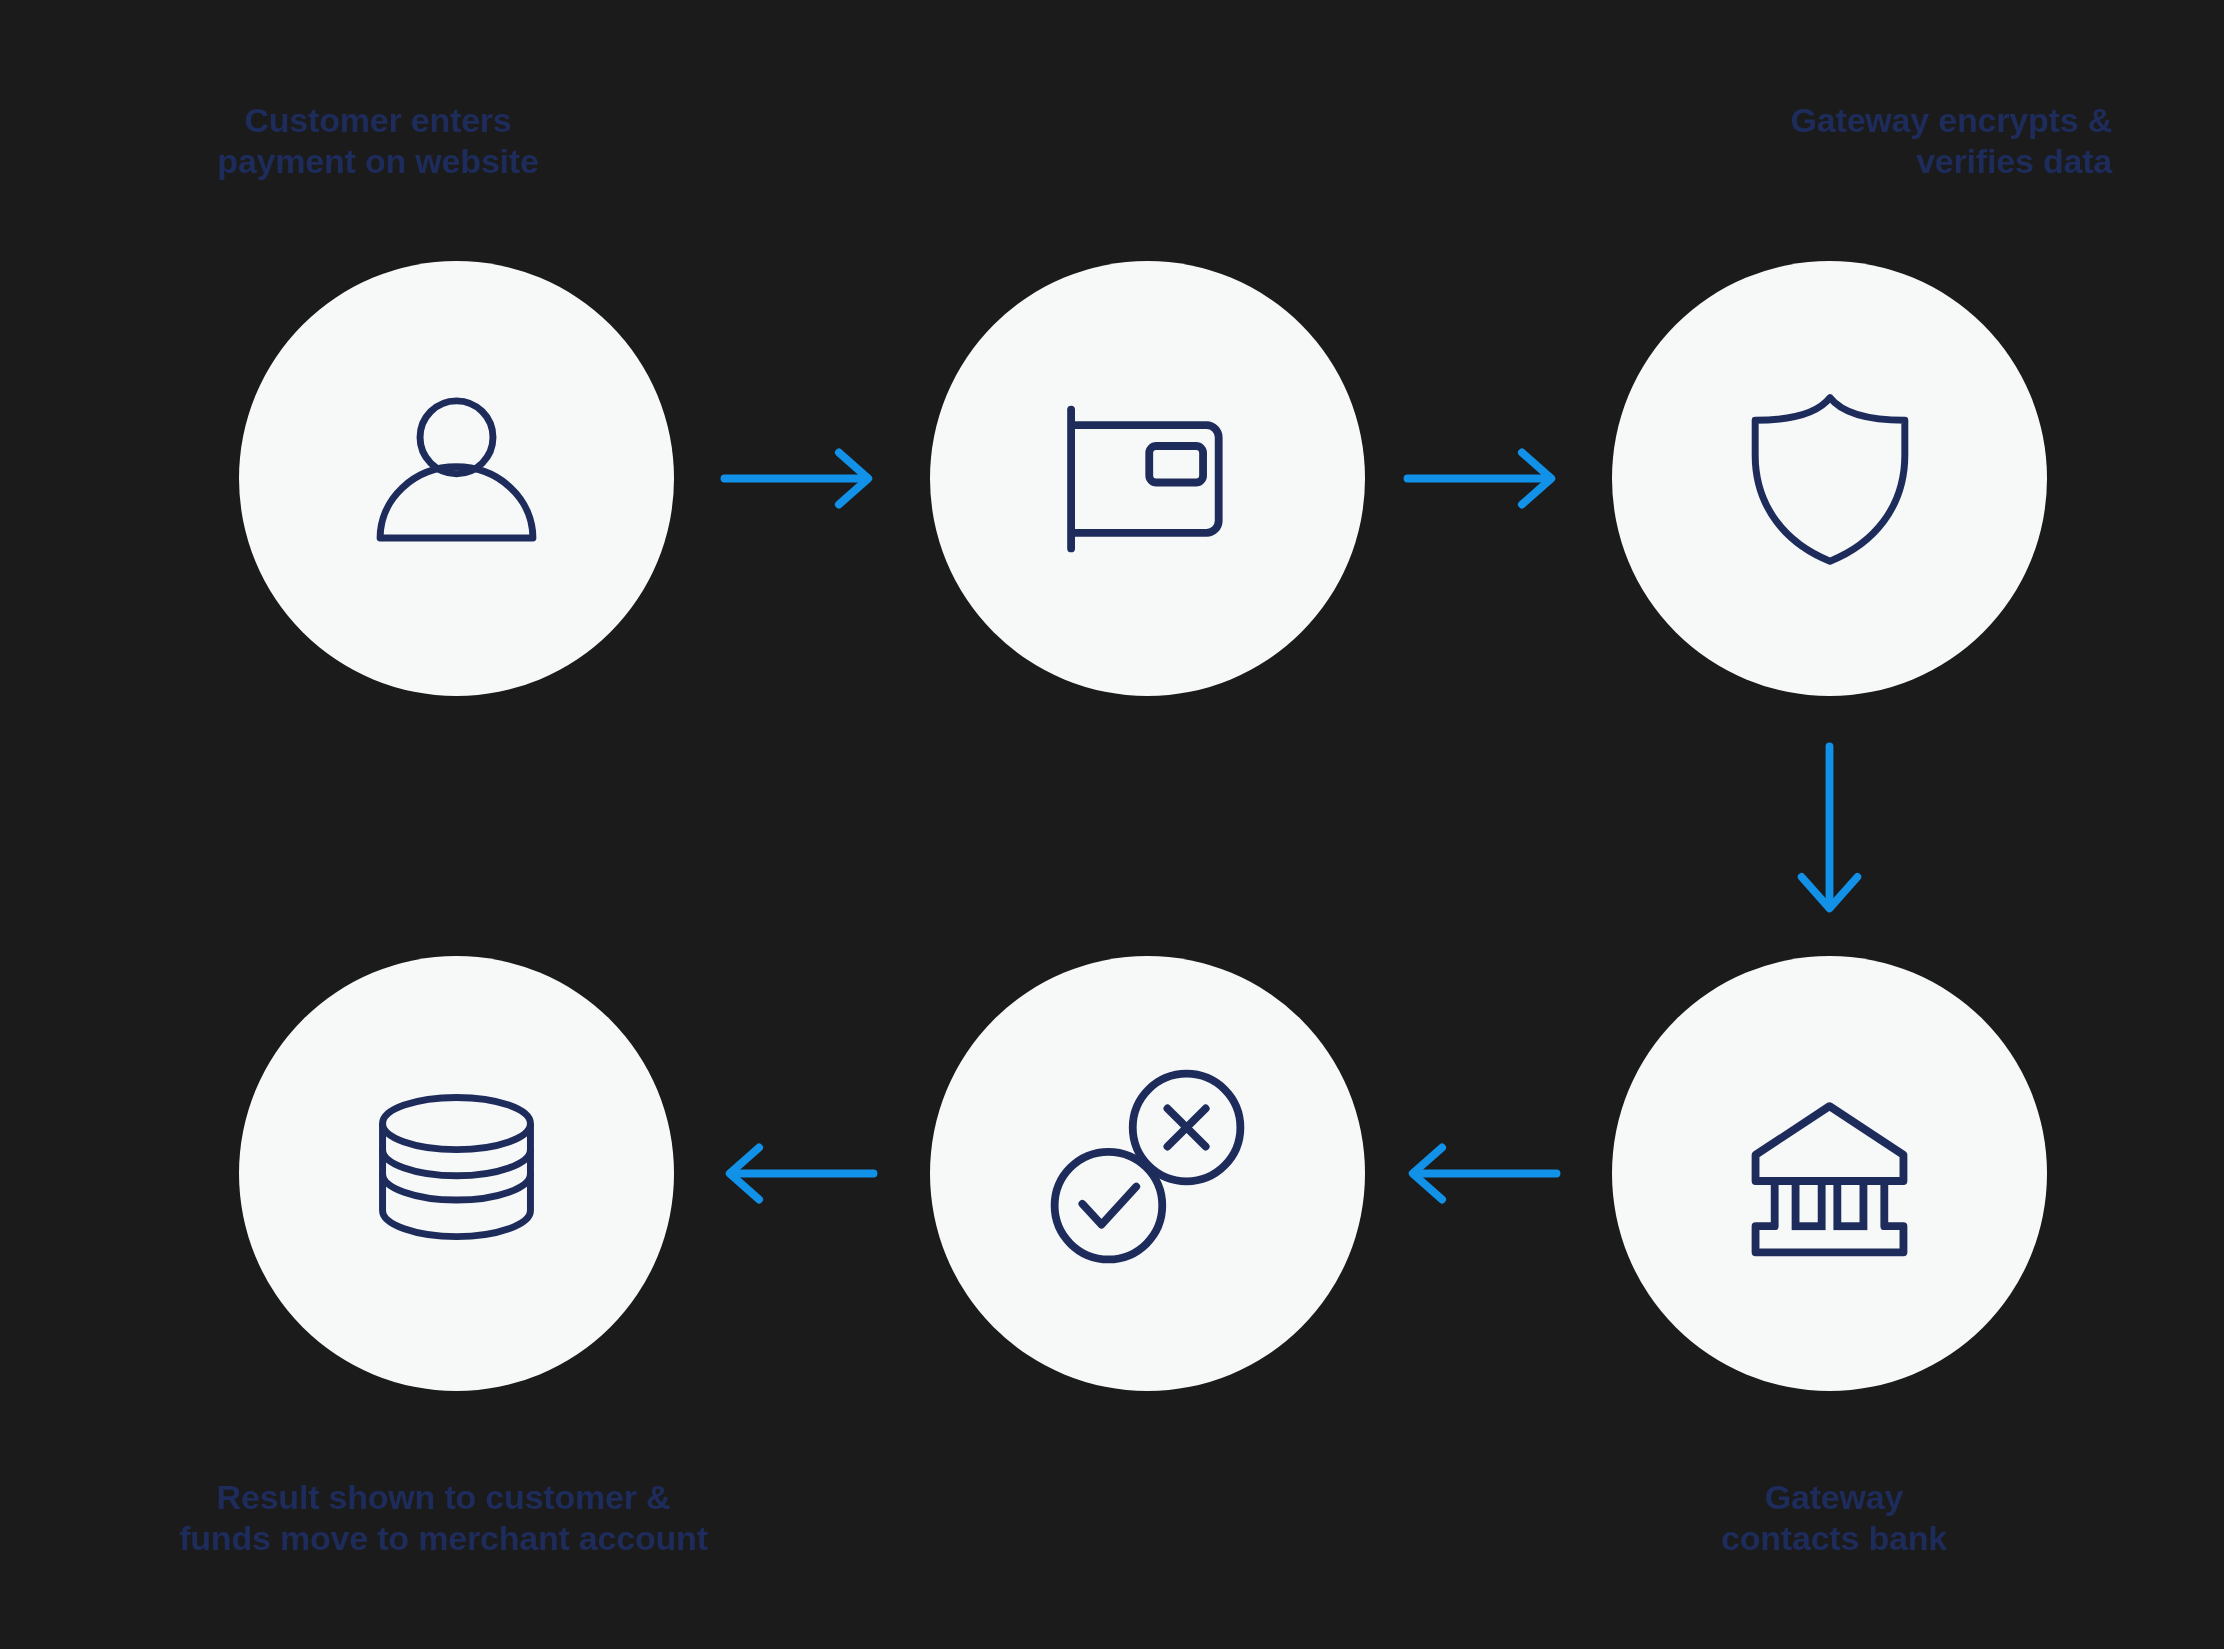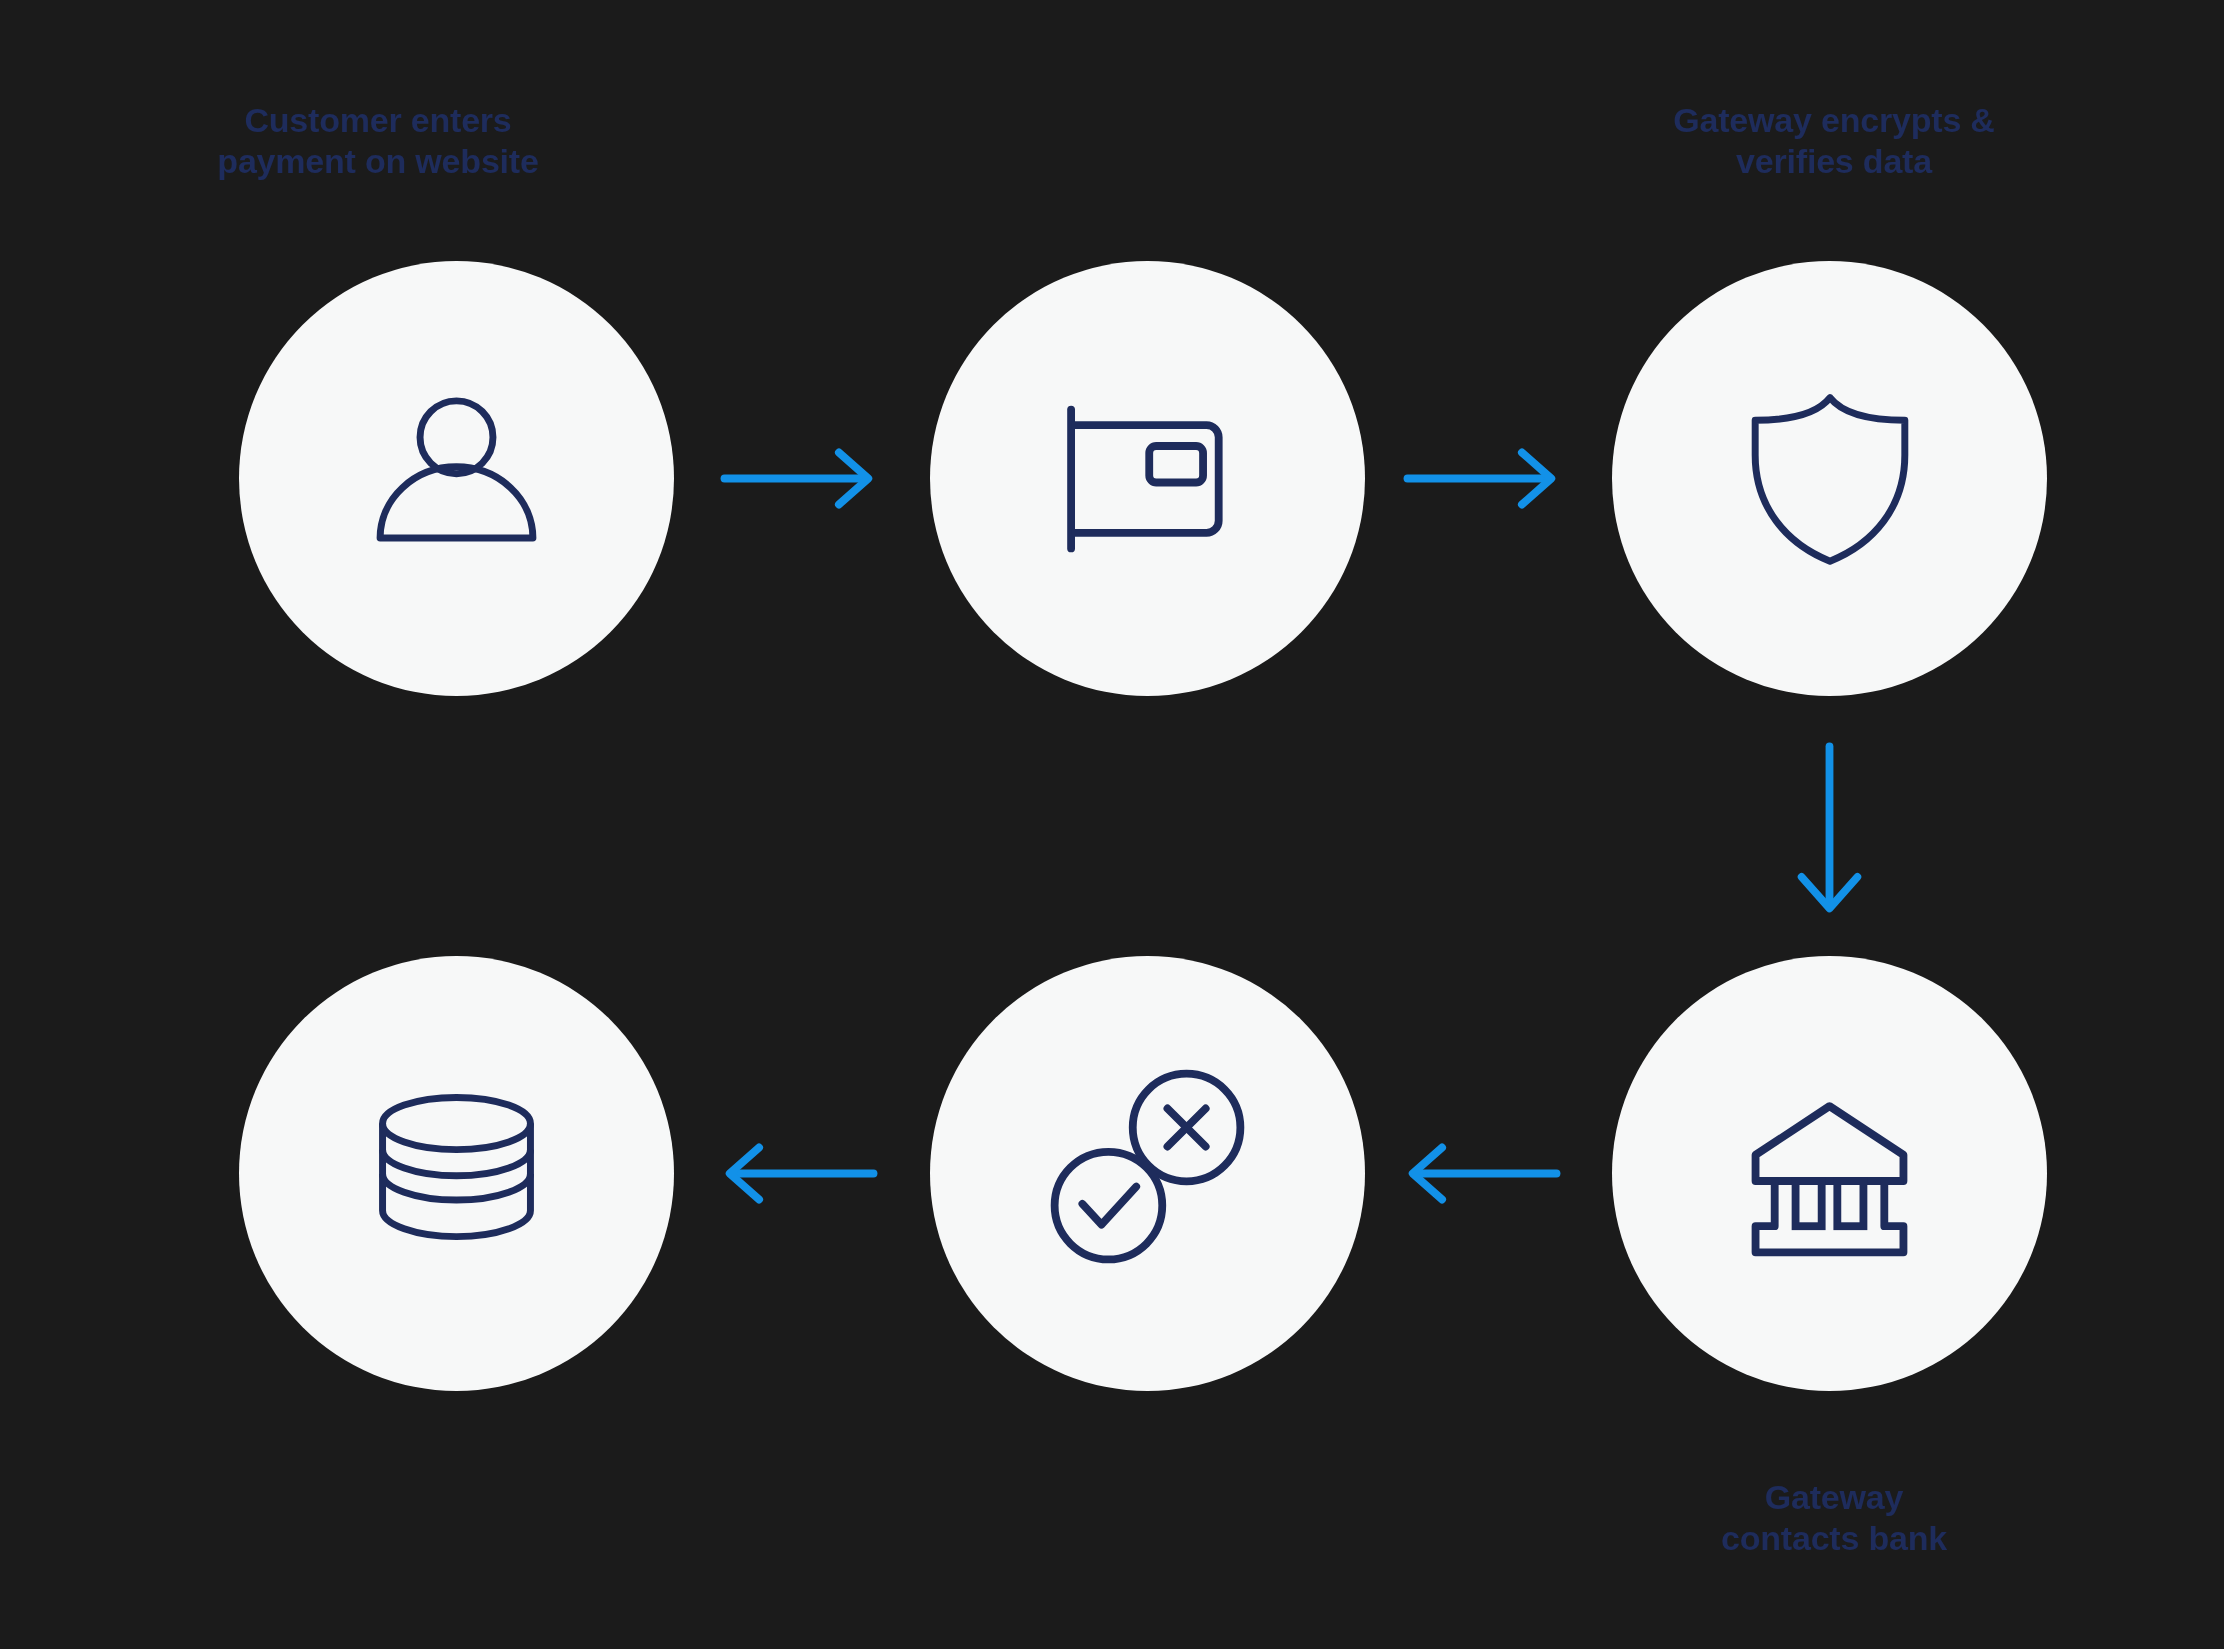--- a/index.html
+++ b/index.html
@@ -77,21 +77,21 @@
   <div class="node" style="left:930px; top:261px;">
     <div class="bubble" style="left:0; top:0; width:435px; height:435px;">
       <svg width="191" height="174" viewBox="0 0 220 200">
         <line x1="22" y1="20" x2="22" y2="180" stroke="#1e2c5c" stroke-width="9" stroke-linecap="round"></line>
         <path d="M 22 38 H 178 a 14 14 0 0 1 14 14 V 148 a 14 14 0 0 1 -14 14 H 22" fill="none" stroke="#1e2c5c" stroke-width="9" stroke-linejoin="round"></path>
         <rect x="112" y="62" width="62" height="42" rx="8" ry="8" fill="none" stroke="#1e2c5c" stroke-width="9"></rect>
       </svg>
     </div>
   </div>
 
-  <div class="label" style="left:1556px; top:100px; width:556px;">Gateway encrypts &amp;
+  <div class="label" style="left:1556px; top:100px; width:556px;text-align:right;">Gateway encrypts &amp;
 verifies data</div>
   <div class="node" style="left:1612px; top:261px;">
     <div class="bubble" style="left:0; top:0; width:435px; height:435px;">
       <svg width="174" height="183" viewBox="0 0 200 210">
         <path d="M 14 38 C 58 38 86 30 100 12 C 114 30 142 38 186 38
                  L 186 78 C 186 138 150 180 100 200
                  C 50 180 14 138 14 78 Z" fill="none" stroke="#1e2c5c" stroke-width="8" stroke-linejoin="round"></path>
       </svg>
     </div>
   </div>
@@ -124,20 +124,22 @@
   <div class="node" style="left:239px; top:956px;">
     <div class="bubble" style="left:0; top:0; width:435px; height:435px;">
       <svg width="183" height="174" viewBox="0 0 210 200">
         <ellipse cx="105" cy="42" rx="85" ry="30" fill="none" stroke="#1e2c5c" stroke-width="8"></ellipse>
         <path d="M 20 42 V 100 C 20 116 58 130 105 130 C 152 130 190 116 190 100 V 42" fill="none" stroke="#1e2c5c" stroke-width="8"></path>
         <path d="M 20 72 C 20 88 58 102 105 102 C 152 102 190 88 190 72" fill="none" stroke="#1e2c5c" stroke-width="8"></path>
         <path d="M 20 100 V 142 C 20 158 58 172 105 172 C 152 172 190 158 190 142 V 100" fill="none" stroke="#1e2c5c" stroke-width="8"></path>
       </svg>
     </div>
   </div>
+  <div class="label" style="left:70px; top:1477px; width:747px;">Result shown to customer &amp;
+funds move to merchant account</div>
 
   <div class="arrow" style="left:721px; top:435px;">
     <svg width="156" height="87" viewBox="0 0 180 100">
       <line x1="4" y1="50" x2="166" y2="50" stroke="#1291e8" stroke-width="9" stroke-linecap="round"></line>
       <polyline points="136,20 170,50 136,80" fill="none" stroke="#1291e8" stroke-width="9" stroke-linecap="round" stroke-linejoin="round"></polyline>
     </svg>
   </div>
 
   <div class="arrow" style="left:1404px; top:435px;">
     <svg width="156" height="87" viewBox="0 0 180 100">

